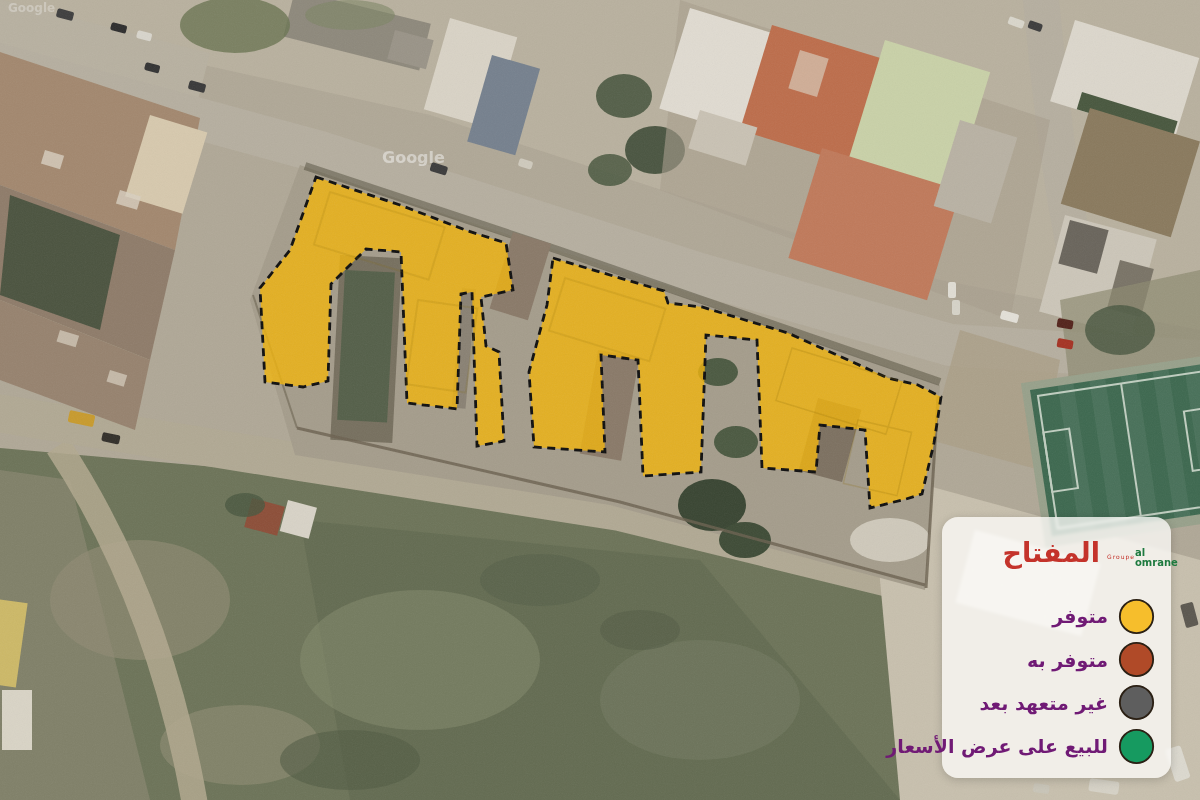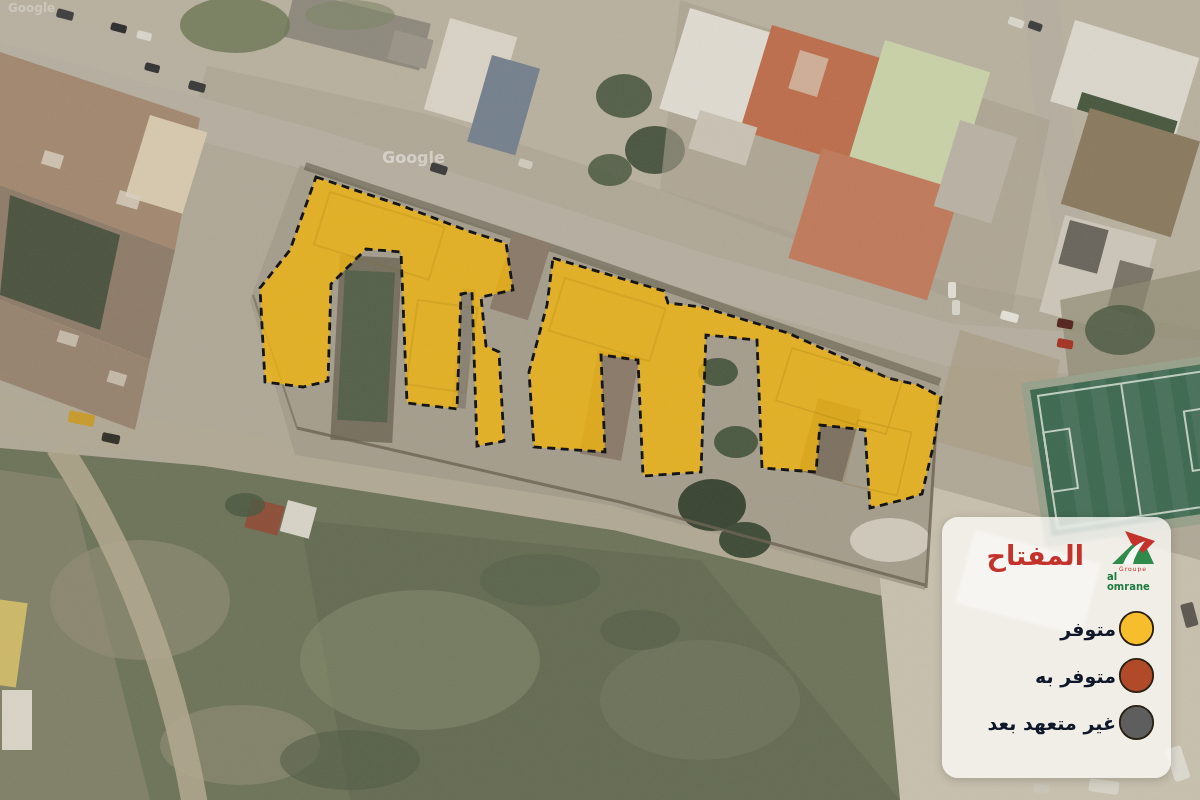--- a/index.html
+++ b/index.html
@@ -4,27 +4,27 @@
 <style>
   html,body{margin:0;padding:0;background:#222;}
   .stage{position:relative;width:1200px;height:800px;overflow:hidden;
          font-family:"DejaVu Sans",sans-serif;background:#b3ac9c;}
   .stage svg.mapcanvas{position:absolute;left:0;top:0;}
   
   .legend{position:absolute;left:942px;top:517px;width:229px;height:261px;
           background:rgba(252,251,248,0.78);border-radius:16px;
           box-shadow:0 2px 10px rgba(0,0,0,0.18);backdrop-filter:blur(1.5px);
           display:flex;flex-direction:column;padding:14px 12px 10px 10px;box-sizing:border-box;}
-  .legend-header{display:flex;justify-content:flex-end;align-items:center;gap:23px;height:58px;margin-bottom:16px;}
+  .legend-header{display:flex;justify-content:flex-end;align-items:center;gap:7px;height:58px;margin-bottom:10px;}
   .legend-title{color:#c4332b;font-weight:bold;font-size:27px;line-height:1;padding-bottom:10px;}
-  .brand{display:flex;flex-direction:column;align-items:center;width:52px;}
+  .brand{display:flex;flex-direction:row;align-items:center;width:52px;}
   .brand-groupe{font-size:6px;color:#c4332b;letter-spacing:1px;line-height:1;margin-top:-2px;}
   .brand-name{font-size:10px;color:#1e7a3f;font-weight:bold;line-height:1;}
   .legend-row{display:flex;justify-content:flex-end;align-items:center;height:47px;padding-right:4px;}
-  .legend-label{color:#0f172a;font-weight:bold;font-size:19px;white-space:nowrap;margin-right:2px;text-align:center;}
+  .legend-label{color:#701a75;font-weight:bold;font-size:19px;white-space:nowrap;margin-right:10px;text-align:center;}
   .dot{width:37px;height:37px;flex:0 0 auto;}
 </style>
 </head>
 <body>
 
 <div class="stage">
 
 <svg class="mapcanvas" width="1200" height="800" viewBox="0 0 1200 800">
   <defs>
     <filter id="grain" x="0" y="0" width="100%" height="100%">
@@ -217,15 +217,21 @@
     <svg class="dot" viewBox="0 0 40 40">
       <circle cx="20" cy="20" r="18" stroke="#2b2014" stroke-width="2" fill="#B04A28"></circle>
     </svg>
   </div>
   <div class="legend-row">
     <span class="legend-label">غير متعهد بعد</span>
     <svg class="dot" viewBox="0 0 40 40">
       <circle cx="20" cy="20" r="18" stroke="#2b2014" stroke-width="2" fill="#5E5E5E"></circle>
     </svg>
   </div>
+  <div class="legend-row">
+    <span class="legend-label">للبيع على عرض الأسعار</span>
+    <svg class="dot" viewBox="0 0 40 40">
+      <circle cx="20" cy="20" r="18" stroke="#2b2014" stroke-width="2" fill="#169A60"></circle>
+    </svg>
+  </div>
 </div>
 
 </div>
 
 </body></html>

